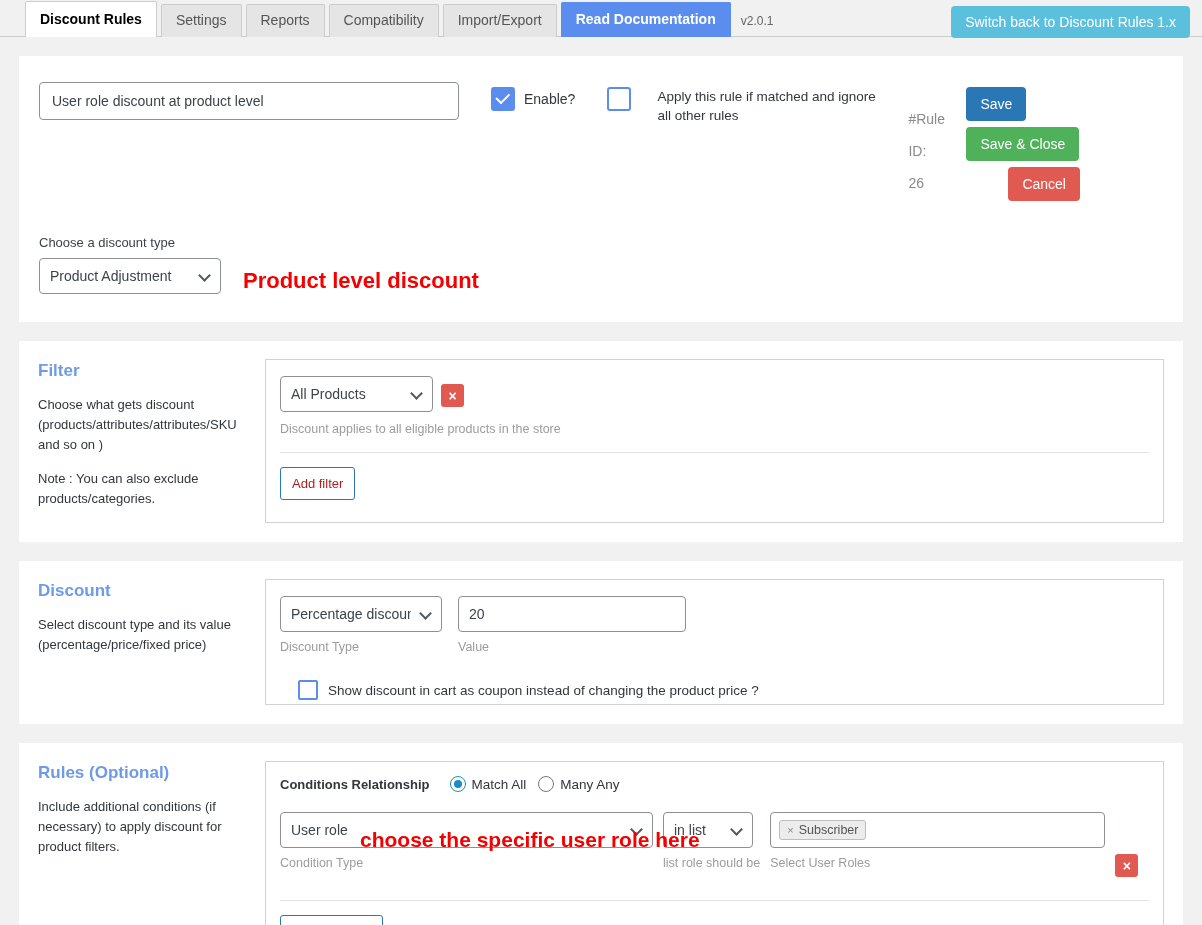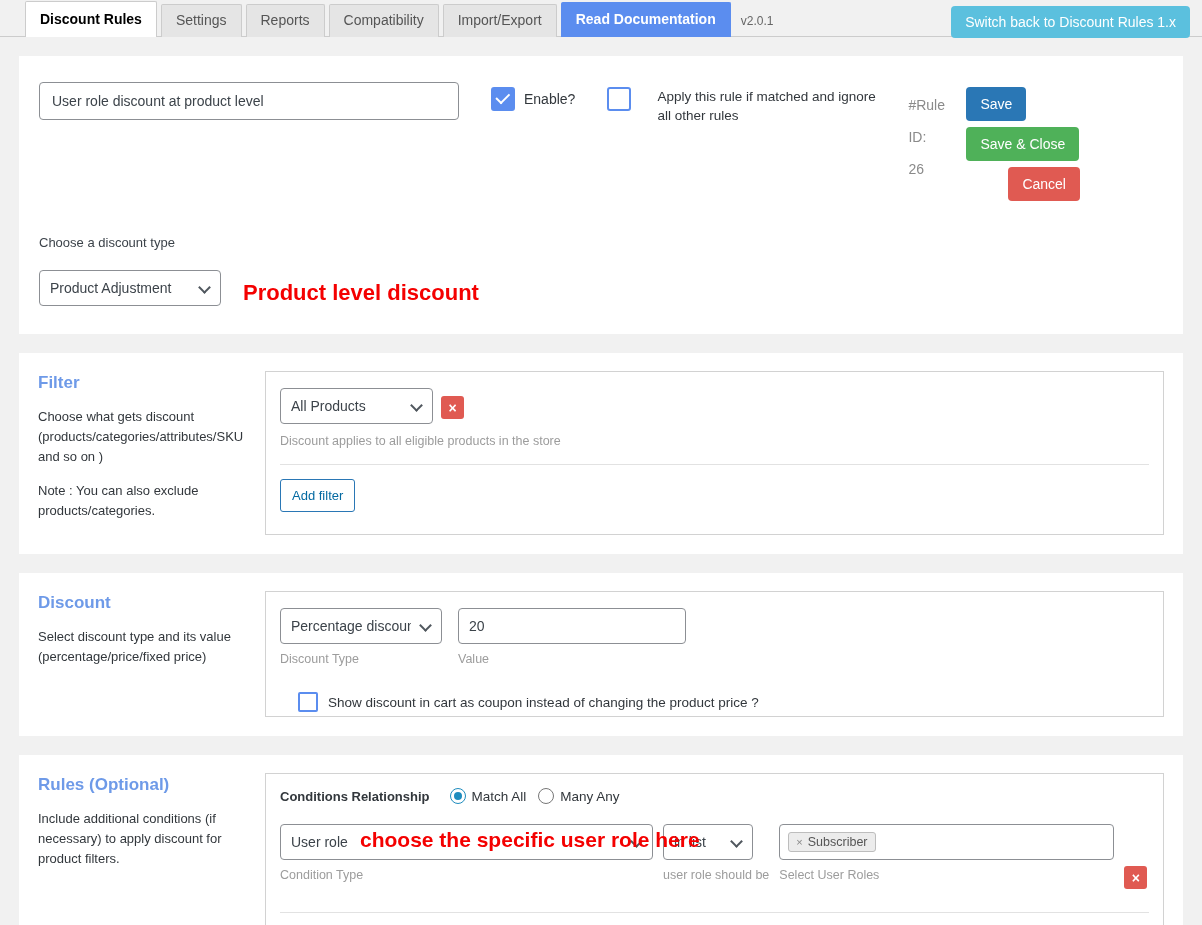--- a/index.html
+++ b/index.html
@@ -134,21 +134,21 @@
     align-items: flex-start;
     margin-left: 32px;
     margin-top: 5px;
     max-width: 275px;
     gap: 16px;
   }
   .apply-lbl { margin-left: 10px; font-size: 13.5px; line-height: 19px; color: #32373c; }
 
   .ruleid-wrap {
     margin-left: 26px;
-    margin-top: 7px;
+    margin-top: 21px;
     color: #8a8a8a;
     font-size: 14px;
     line-height: 32px;
     width: 58px;
     flex: none;
   }
   .btns { margin-top: 5px; width: 185px; }
   .btn {
     border: none;
     border-radius: 4px;
@@ -158,21 +158,21 @@
     cursor: pointer;
     font-family: "Liberation Sans", sans-serif;
     margin: 0 6px 6px 0;
   }
   .btn.save   { background: #2a77b5; }
   .btn.saveclose { background: #4fb159; }
   .btn.cancel { background: #e05a52; margin-left: 42px; }
 
   
   .dtype-wrap { padding: 28px 20px 0 20px; display: flex; align-items: flex-end; }
-  .field-label { font-size: 13px; color: #3c434a; margin-bottom: 20px; }
+  .field-label { font-size: 13px; color: #3c434a; margin-bottom: 8px; }
   .sel {
     appearance: none; -webkit-appearance: none;
     border: 1px solid #8c8f94;
     border-radius: 4px;
     background: #fff;
     height: 36px;
     padding: 0 30px 0 10px;
     font-size: 14px;
     color: #3c434a;
     font-family: "Liberation Sans", sans-serif;
@@ -214,21 +214,21 @@
     background: #fff;
     padding: 0;
   }
   .row-area { padding: 16px 14px 10px 14px; }
   .hint { color: #9c9c9c; font-size: 12.5px; margin-top: 10px; }
   .divider { border-top: 1px solid #e2e2e2; margin: 6px 14px 0 14px; }
   .foot-area { padding: 14px; }
   .lnkbtn {
     background: #fff;
     border: 1px solid #2a77b5;
-    color: #0369a1;
+    color: #b91c1c;
     border-radius: 3px;
     padding: 8px 11px;
     font-size: 13px;
     cursor: pointer;
     font-family: "Liberation Sans", sans-serif;
   }
   .xbtn {
     width: 23px; height: 23px;
     background: #e05a52;
     border: none;
@@ -372,21 +372,21 @@
       </span>
     </div>
     <div class="annot">Product level discount</div>
   </div>
 </div>
 
 <div class="card">
   <div class="sect">
     <div class="sect-left">
       <div class="sect-h">Filter</div>
-      <p class="sect-p">Choose what gets discount (products/categories/attributes/SKU and so on )</p>
+      <p class="sect-p">Choose what gets discount (products/attributes/attributes/SKU and so on )</p>
       <p class="sect-p">Note : You can also exclude products/categories.</p>
     </div>
     <div class="sect-body">
       <div class="row-area">
         <div class="inline">
           <span class="selwrap">
             <select class="sel" style="width:153px">
               <option>All Products</option>
             </select>
           </span>
@@ -458,21 +458,21 @@
             </span>
             <div class="sublbl">Condition Type</div>
           </div>
 
           <div style="margin-left:10px">
             <span class="selwrap">
               <select class="sel" style="width:90px">
                 <option>in list</option>
               </select>
             </span>
-            <div class="sublbl">user role should be</div>
+            <div class="sublbl">list role should be</div>
           </div>
 
           <div style="margin-left:10px">
             <div class="tagbox">
               <span class="tag">
                 <span class="x">×</span>
                 <span>Subscriber</span>
               </span>
             </div>
             <div class="sublbl">Select User Roles</div>

